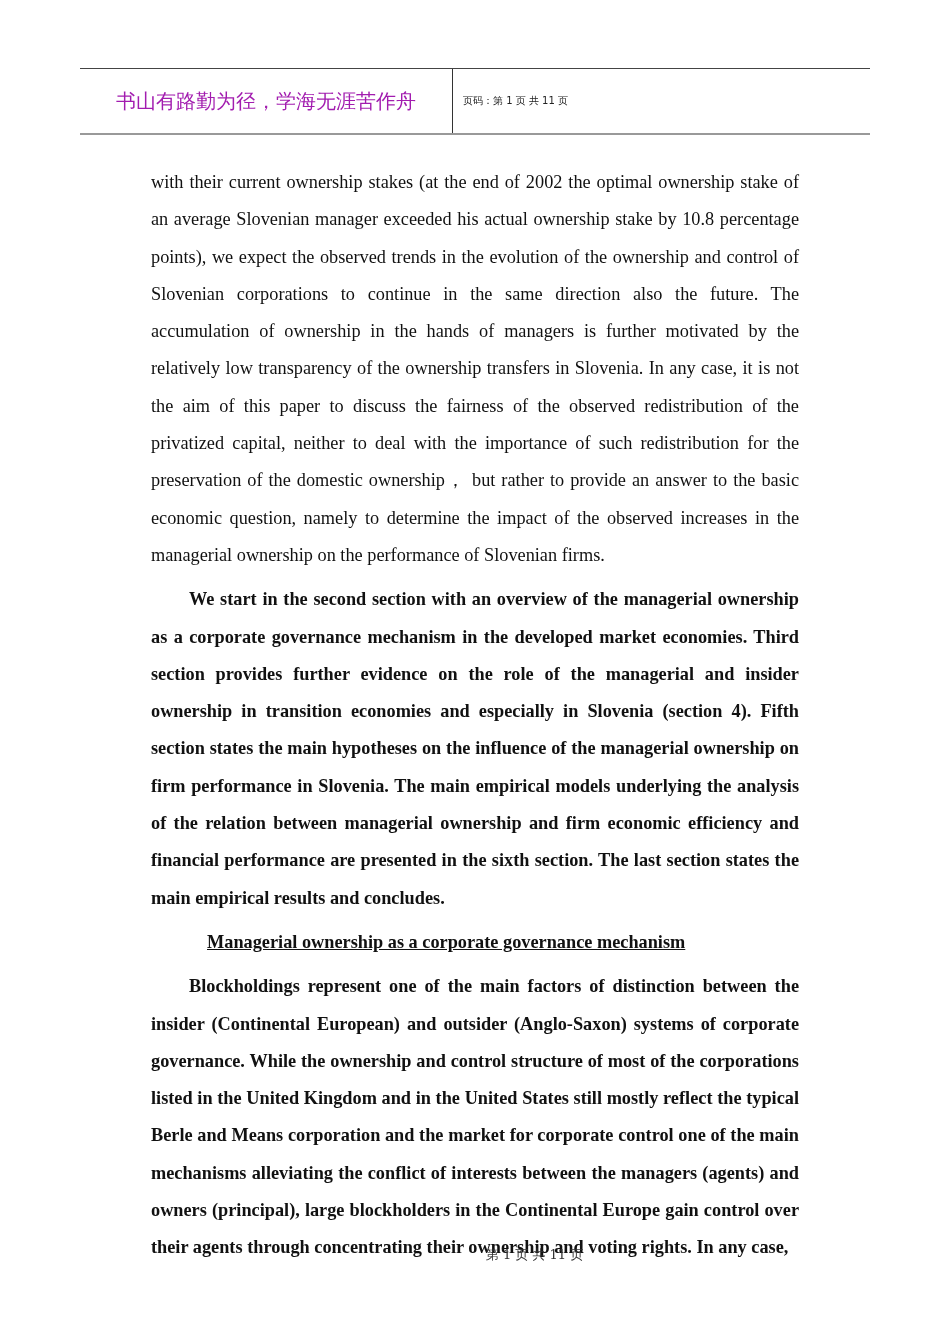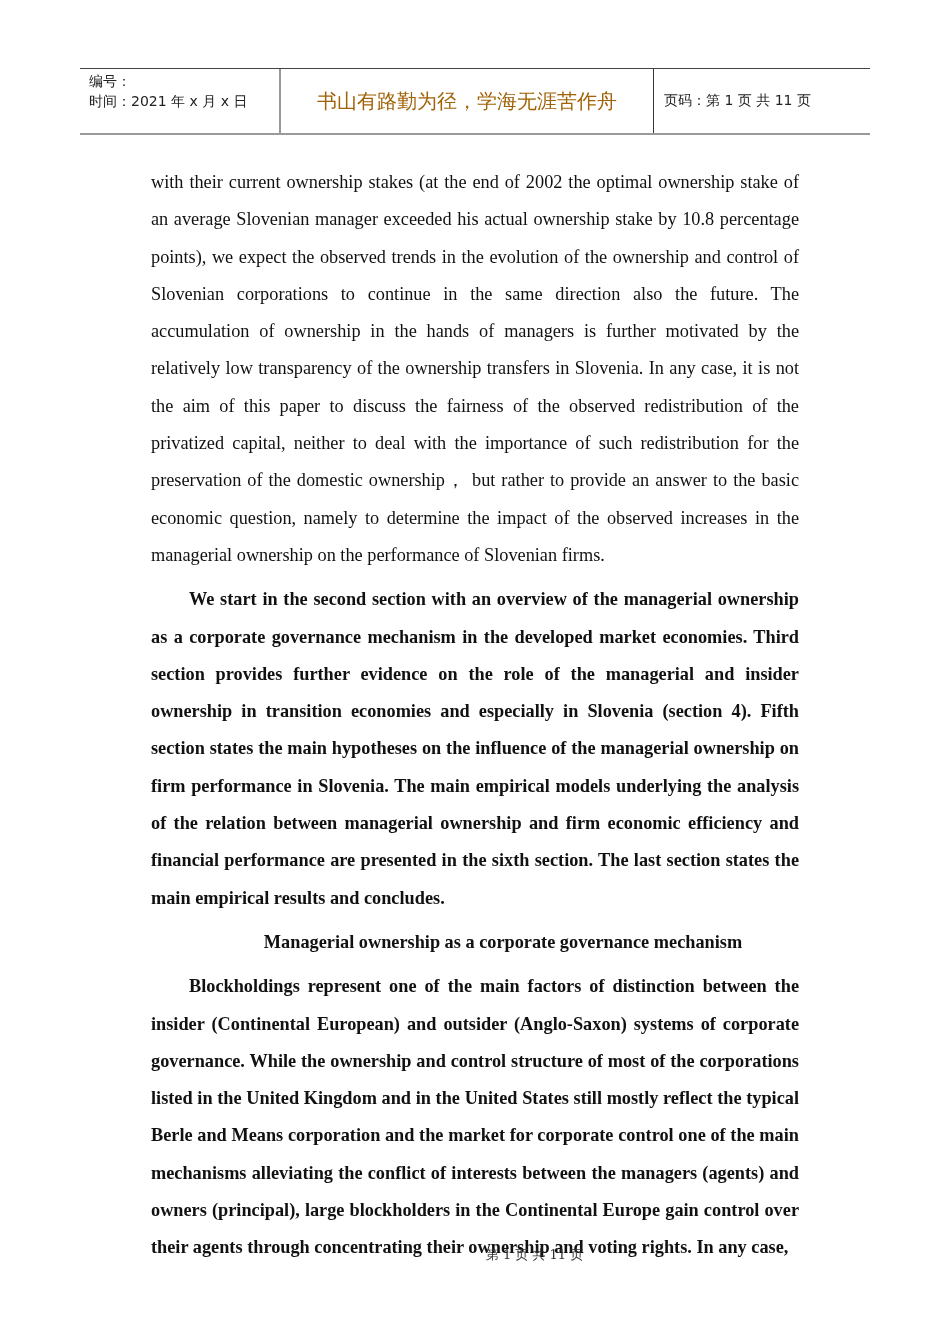--- a/index.html
+++ b/index.html
@@ -6,44 +6,40 @@
   body { width: 950px; height: 1344px; position: relative; overflow: hidden; }
   .header {
     position: absolute; left: 80px; top: 68px; width: 790px; height: 67px;
     border-top: 1px solid #444; border-bottom: 2px solid #999;
     display: flex; box-sizing: border-box;
   }
   .hcell { box-sizing: border-box; height: 100%; }
   .hleft { width: 201px; border-right: 2px solid #999; padding: 2px 0 0 9px;
     font-family: "DejaVu Sans", sans-serif; font-size: 14px; color: #222; line-height: 20px; }
   .hmid { width: 373px; border-right: 1px solid #333; display: flex; align-items: center; justify-content: center;
-    font-family: "DejaVu Sans", sans-serif; font-size: 20px; color: #a16207; }
+    font-family: "DejaVu Sans", sans-serif; font-size: 20px; color: #a21caf; }
   .hright { flex: 1; display: flex; align-items: center; padding-left: 10px;
-    font-family: "DejaVu Sans", sans-serif; font-size: 14px; color: #222; }
+    font-family: "DejaVu Sans", sans-serif; font-size: 10px; color: #222; }
   .body {
     position: absolute; left: 144px; top: 157px; width: 662px;
     font-family: "Liberation Serif", serif; font-size: 18.3px; line-height: 37.3px; color: #111;
     text-align: justify;
   }
   .body p { margin: 7px; }
   .indent { text-indent: 38px; font-weight: bold; }
-  .heading { font-weight: bold; text-align: center; padding-left: 56px; }
+  .heading { font-weight: bold; text-align: left; padding-left: 56px; text-decoration: underline; }
   .footer {
     position: absolute; top: 1246px; left: 0; width: 100%; text-align: center;
     font-family: "DejaVu Serif", serif; font-size: 13px; color: #333; padding-left: 119px; box-sizing: border-box;
   }
 </style>
 </head>
 <body>
 
 <div class="header">
-  <div class="hcell hleft">
-    <div>编号：</div>
-    <div>时间：2021 年 x 月 x 日</div>
-  </div>
   <div class="hcell hmid">书山有路勤为径，学海无涯苦作舟</div>
   <div class="hcell hright">页码：第 1 页  共 11 页</div>
 </div>
 
 <div class="body">
   <p>with their current ownership stakes (at the end of 2002 the optimal ownership stake of an average Slovenian manager exceeded his actual ownership stake by 10.8 percentage points), we expect the observed trends in the evolution of the ownership and control of Slovenian corporations to continue in the same direction also the future. The accumulation of ownership in the hands of managers is further motivated by the relatively low transparency of the ownership transfers in Slovenia. In any case, it is not the aim of this paper to discuss the fairness of the observed redistribution of the privatized capital, neither to deal with the importance of such redistribution for the preservation of the domestic ownership， but rather to provide an answer to the basic economic question, namely to determine the impact of the observed increases in the managerial ownership on the performance of Slovenian firms.</p>
   <p class="indent">We start in the second section with an overview of the managerial ownership as a corporate governance mechanism in the developed market economies. Third section provides further evidence on the role of the managerial and insider ownership in transition economies and especially in Slovenia (section 4). Fifth section states the main hypotheses on the influence of the managerial ownership on firm performance in Slovenia. The main empirical models underlying the analysis of the relation between managerial ownership and firm economic efficiency and financial performance are presented in the sixth section. The last section states the main empirical results and concludes.</p>
   <p class="heading">Managerial ownership as a corporate governance mechanism</p>
   <p class="indent">Blockholdings represent one of the main factors of distinction between the insider (Continental European) and outsider (Anglo-Saxon) systems of corporate governance. While the ownership and control structure of most of the corporations listed in the United Kingdom and in the United States still mostly reflect the typical Berle and Means corporation and the market for corporate control one of the main mechanisms alleviating the conflict of interests between the managers (agents) and owners (principal), large blockholders in the Continental Europe gain control over their agents through concentrating their ownership and voting rights. In any case,</p>
 </div>

